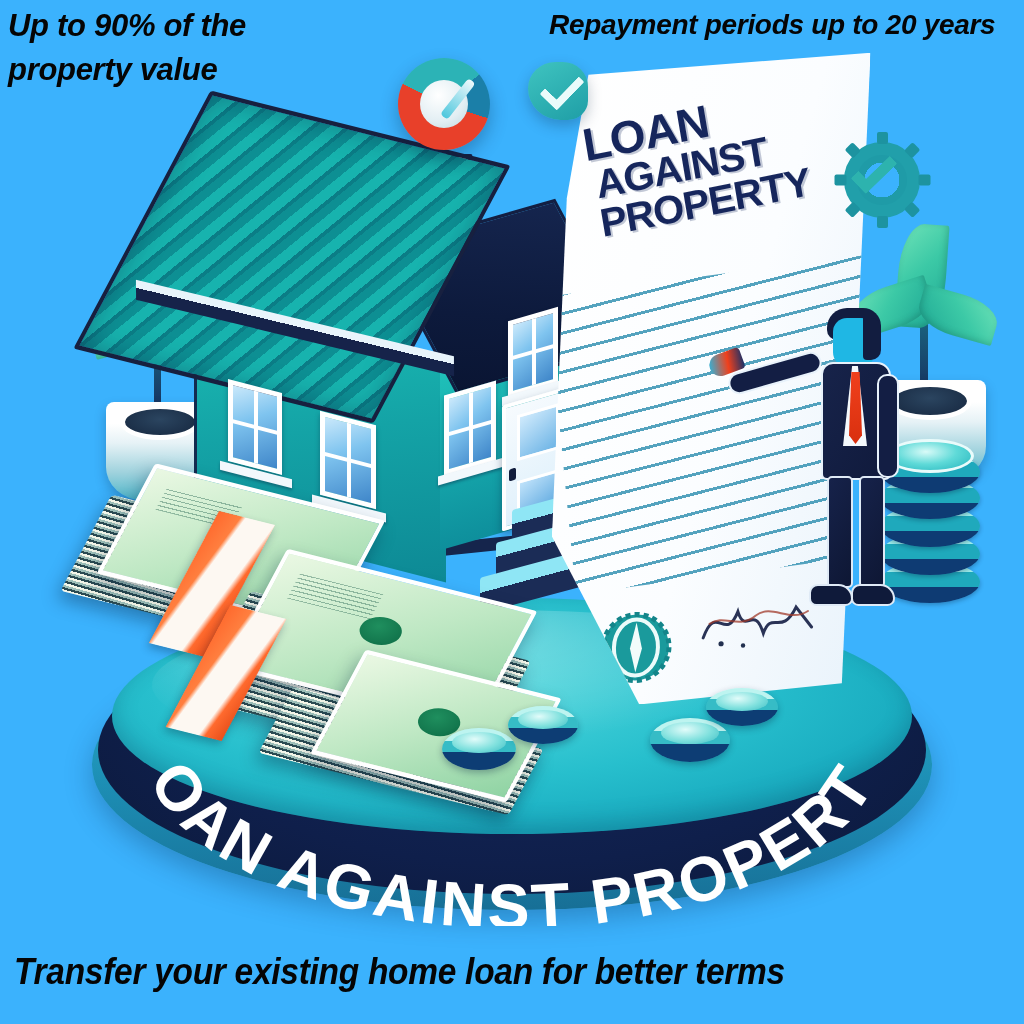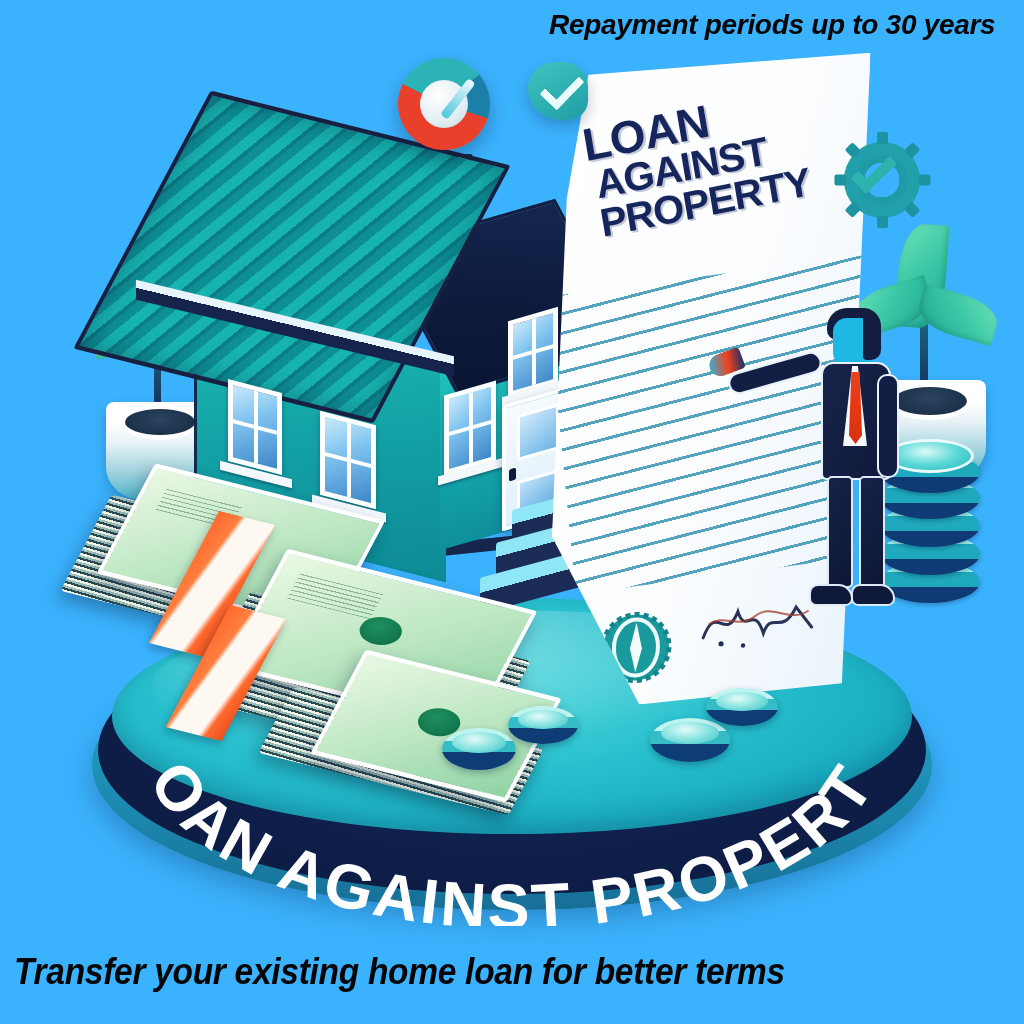--- a/index.html
+++ b/index.html
@@ -667,16 +667,17 @@
     <div class="gear-tooth" style="transform:rotate(45deg);"></div>
     <div class="gear-tooth" style="transform:rotate(90deg);"></div>
     <div class="gear-tooth" style="transform:rotate(135deg);"></div>
     <div class="gear-tooth" style="transform:rotate(180deg);"></div>
     <div class="gear-tooth" style="transform:rotate(225deg);"></div>
     <div class="gear-tooth" style="transform:rotate(270deg);"></div>
     <div class="gear-tooth" style="transform:rotate(315deg);"></div>
     <div id="gear-check"></div>
   </div>
 
-  <div class="caption" id="cap-topright">Repayment periods up to 30 years</div>
+  <div class="caption" id="cap-topleft">Up to 90% of the property value</div>
+  <div class="caption" id="cap-topright">Repayment periods up to 20 years</div>
   <div class="caption" id="cap-bottom">Transfer your existing home loan for better terms</div>
 
 </div>
 
 </body></html>

